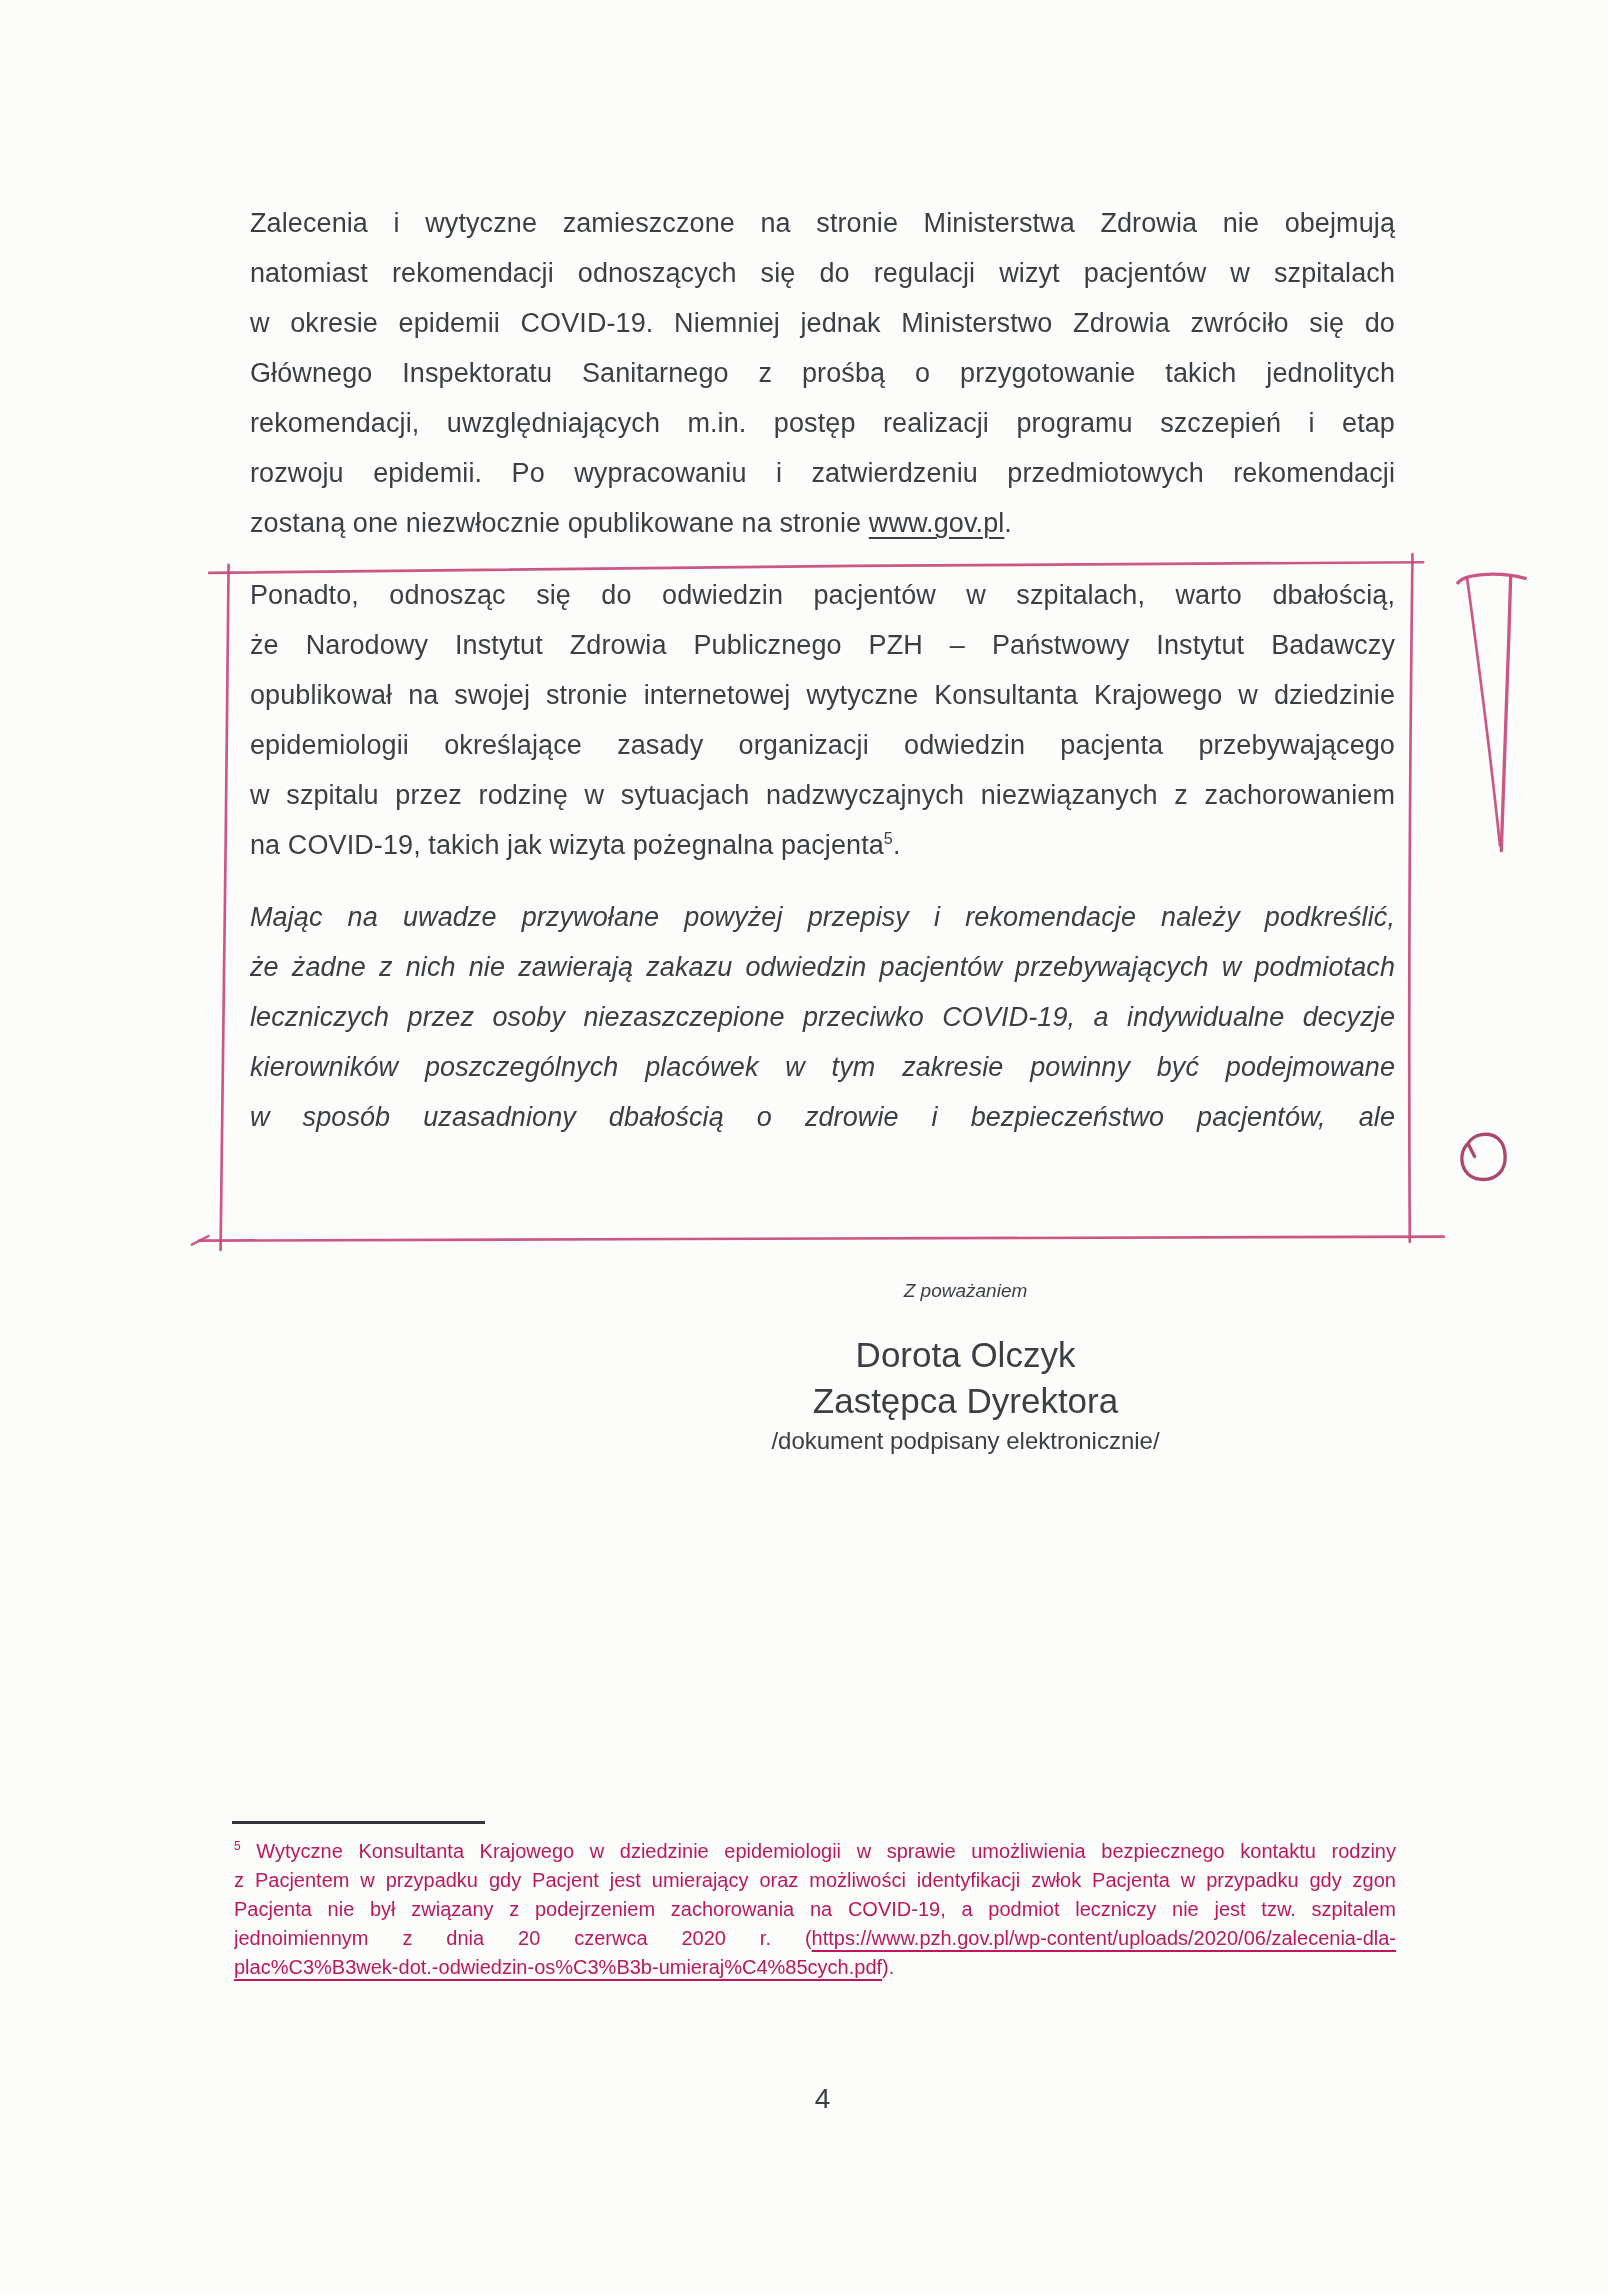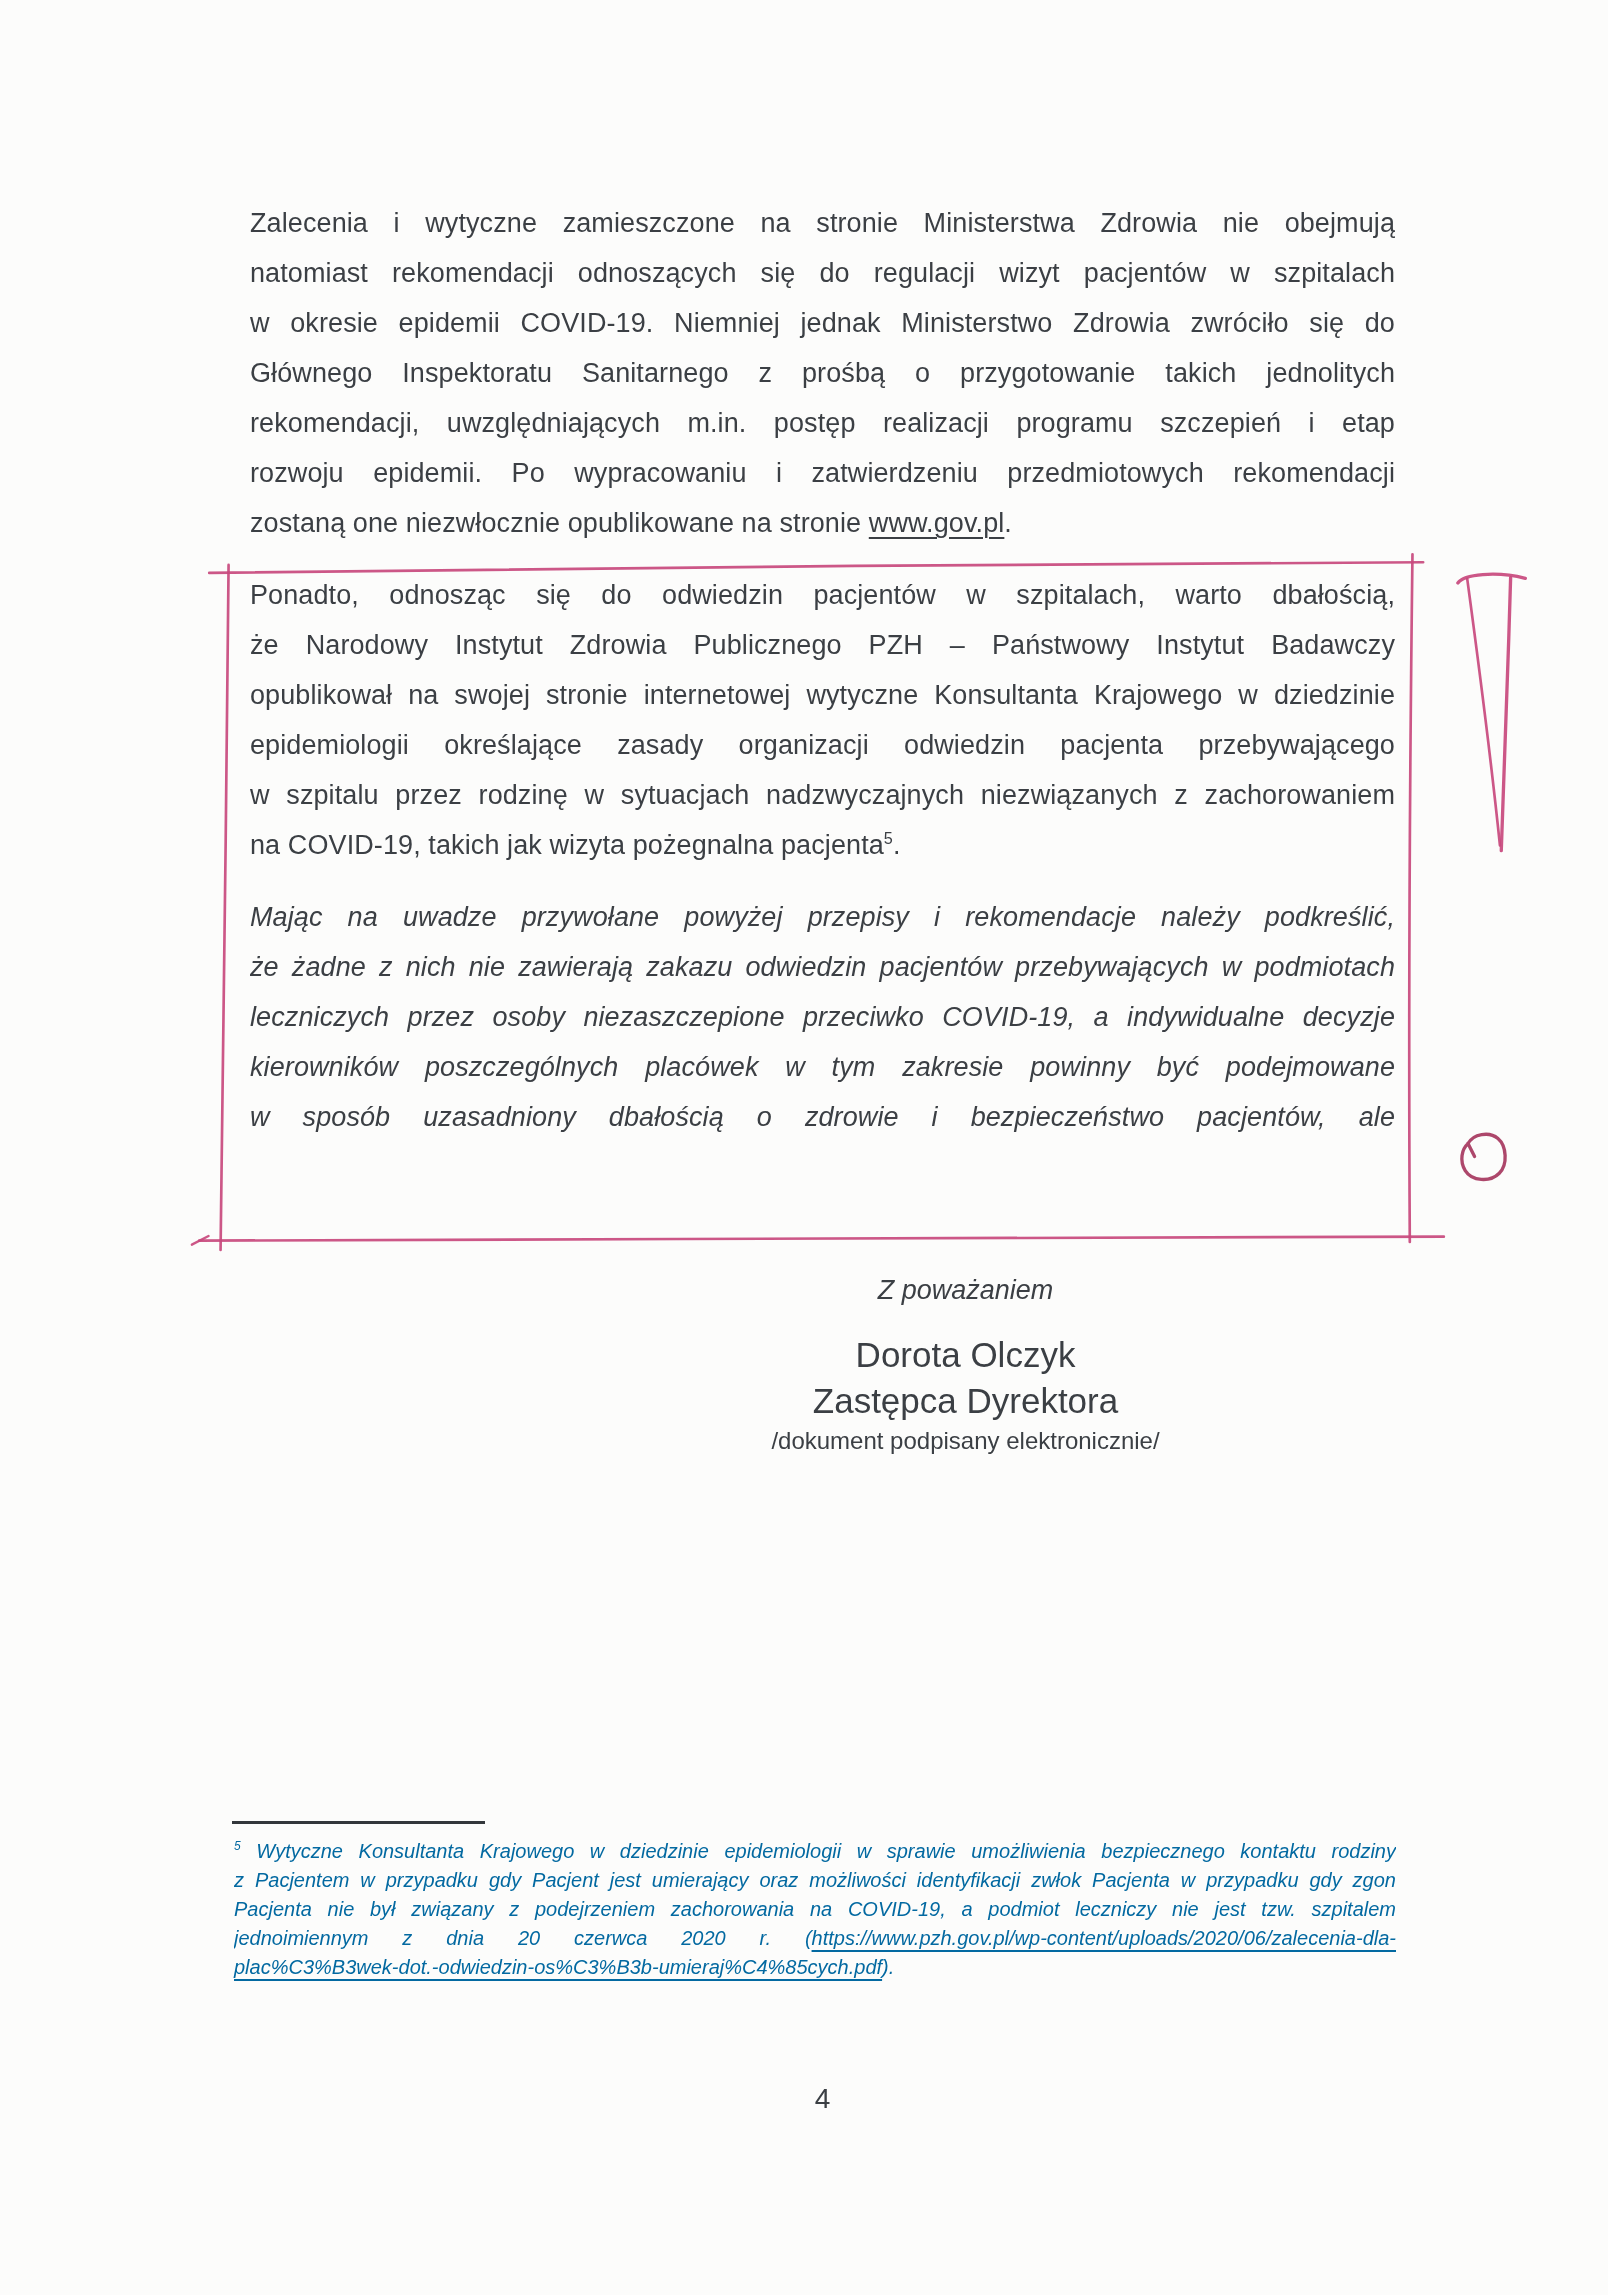--- a/index.html
+++ b/index.html
@@ -27,33 +27,33 @@
   .para:last-child { margin-bottom: 0; font-style: italic; }
   .tline { text-align: justify; }
   
   .tline.just { height: 50px; overflow: hidden; }
   .tline.just::after { content: ""; display: inline-block; width: 100%; height: 0; }
   .tline.last { text-align: left; }
   .seg-u { text-decoration: underline; text-underline-offset: 4.7px; text-decoration-thickness: 2px; }
   .seg-s { vertical-align: super; font-size: 60%; line-height: 0; }
   
   .sigline { position: absolute; left: 401px; width: 1129px; text-align: center; }
-  .sig-closing { top: 1266px; font-size: 27px; line-height: 49px; font-style: italic; }
+  .sig-closing { top: 1266px; font-size: 19px; line-height: 49px; font-style: italic; }
   .sig-name    { top: 1330px; font-size: 35px; line-height: 49px; }
   .sig-title   { top: 1376px; font-size: 35px; line-height: 49px; }
   .sig-note    { top: 1427px; font-size: 24px; line-height: 28px; }
   
   .footnote-sep {
     position: absolute; left: 232px; top: 1821px;
     width: 253px; height: 3.3px; background: #33373b;
   }
   .footnote {
     position: absolute; left: 234px; top: 1837px; width: 1162px;
-    font-size: 20px; line-height: 29px; font-style: italic;
-    color: #0369a1;
+    font-size: 20px; line-height: 29px; 
+    color: #be185d;
   }
   .footnote .tline.just { height: 29px; overflow: hidden; }
   
   .page-number {
     position: absolute; left: 250px; top: 2085px; width: 1145px;
     text-align: center; font-size: 28px; line-height: 28px;
   }
   
   .annot-overlay {
     position: absolute; left: 0; top: 0; width: 1609px; height: 2295px;

